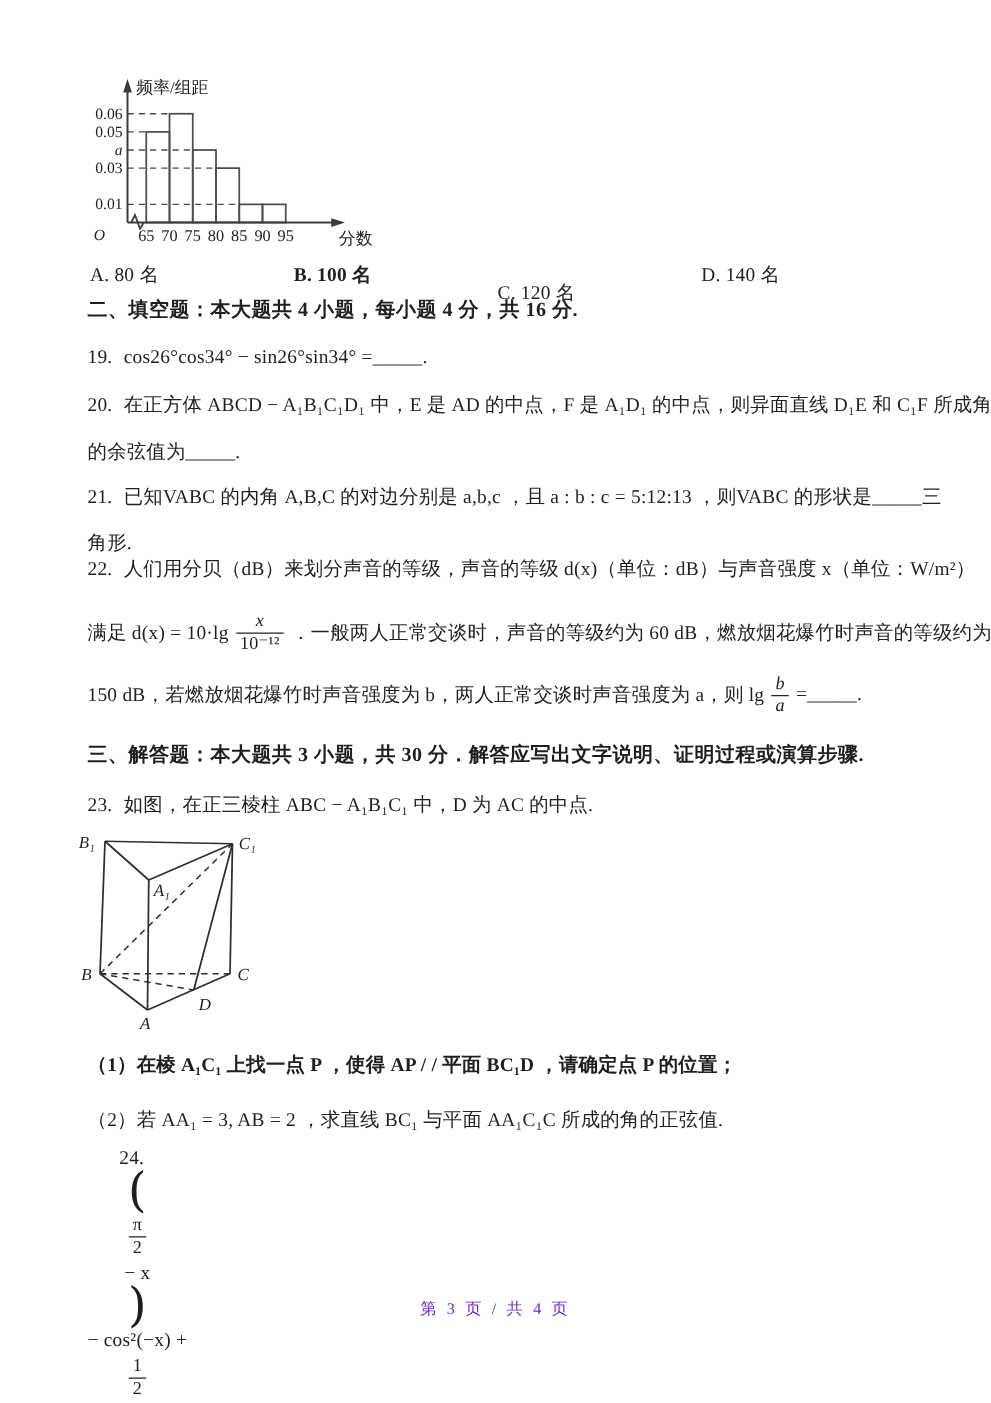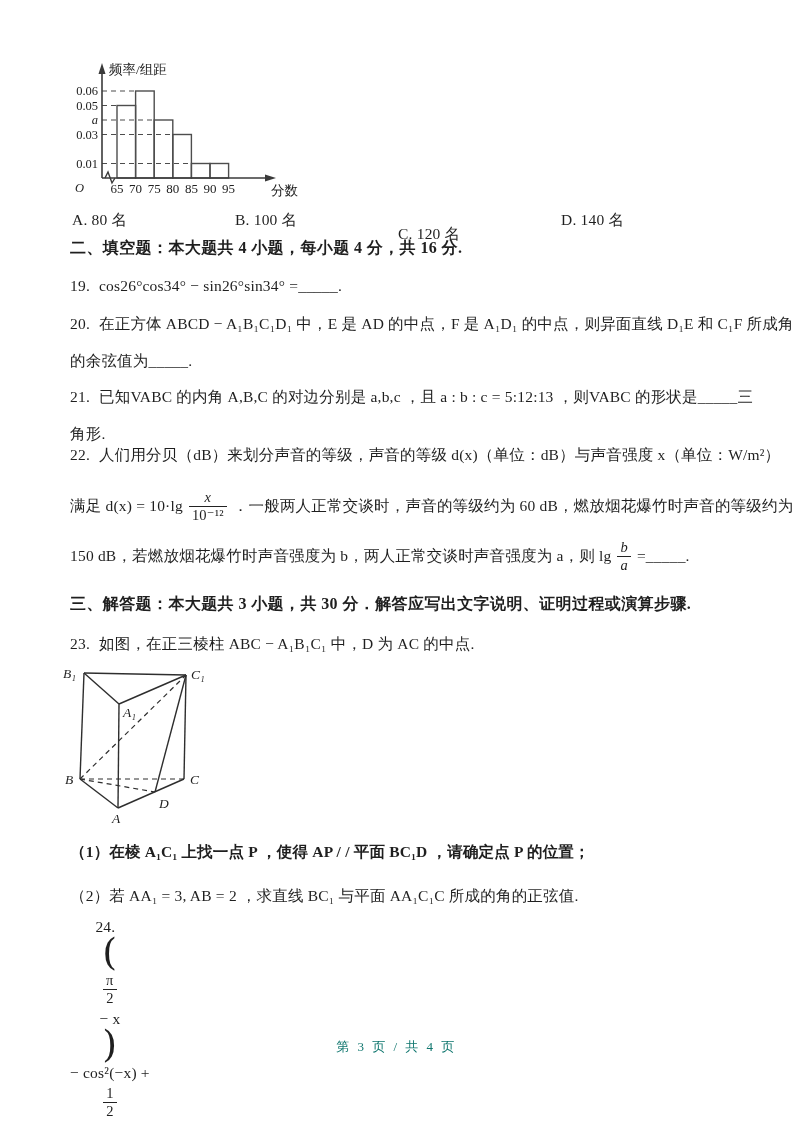--- a/index.html
+++ b/index.html
@@ -18,21 +18,21 @@
   .qnum { margin-right: 9px; }
   .heading { font-weight: 700; font-size: 16px; letter-spacing: 0.4px; }
   .mathline { display: flex; align-items: center; gap: 3px; }
   .frac { display: inline-flex; flex-direction: column; align-items: center;
           vertical-align: middle; line-height: 1.15; font-size: 14.5px; margin: 0 3px; }
   .frac .den { border-top: 1px solid #222; }
   .frac .num, .frac .den { padding: 0 3px; }
   .it { font-style: italic; }
   .bigparen { font-size: 38px; font-weight: 300; line-height: 0.8;
               font-family: "DejaVu Serif", serif; transform: translateY(-2px); }
-  .footer { width: 100%; text-align: center; font-size: 13px; color: #0f766e;
+  .footer { width: 100%; text-align: center; font-size: 13px; color: #6d28d9;
             letter-spacing: 2.5px; }
   
   .hist .bar { fill: none; stroke: #4d4d4d; stroke-width: 1.4; }
   .hist .ax  { stroke: #3a3a3a; stroke-width: 1.6; fill: none; }
   .hist .arr { fill: #3a3a3a; }
   .hist .dash { stroke: #4d4d4d; stroke-width: 1.1; stroke-dasharray: 5 4; }
   .hist .zig { stroke: #3a3a3a; stroke-width: 1.4; fill: none; }
   .hist text { font-family: "Liberation Serif", "DejaVu Serif", serif; fill: #222; }
   .hist .ytick { font-size: 12.5px; text-anchor: end; }
   .hist .xtick { font-size: 13px; text-anchor: middle; }
@@ -78,21 +78,21 @@
       <text x="131.4" y="137" class="xtick">85</text>
       <text x="150" y="137" class="xtick">90</text>
       <text x="168.60000000000002" y="137" class="xtick">95</text>
       <text x="49" y="18" class="axlabel">频率/组距</text>
       <text x="211" y="139" class="axlabel">分数</text>
       <text x="24" y="136" class="ytick it">O</text>
     </svg>
 
   <div>
     <span class="abs line" style="left:72px;  top:210px;">A. 80 名</span>
-    <span class="abs line" style="left:235px; top:210px;">B. 100 名</span>
+    <span class="abs line" style="left:235px; top:210px;font-weight:bold;">B. 100 名</span>
     <span class="abs line" style="left:398px; top:210px;margin-top:14px;">C. 120 名</span>
     <span class="abs line" style="left:561px; top:210px;">D. 140 名</span>
   </div>
 
   <div class="abs heading" style="left:70px; top:238px;">二、填空题：本大题共 4 小题，每小题 4 分，共 16 分.</div>
 
   <div class="abs line" style="left:70px; top:277px;">
     <span class="qnum">19.</span><span>cos26°cos34° − sin26°sin34° =_____.</span>
   </div>
 

